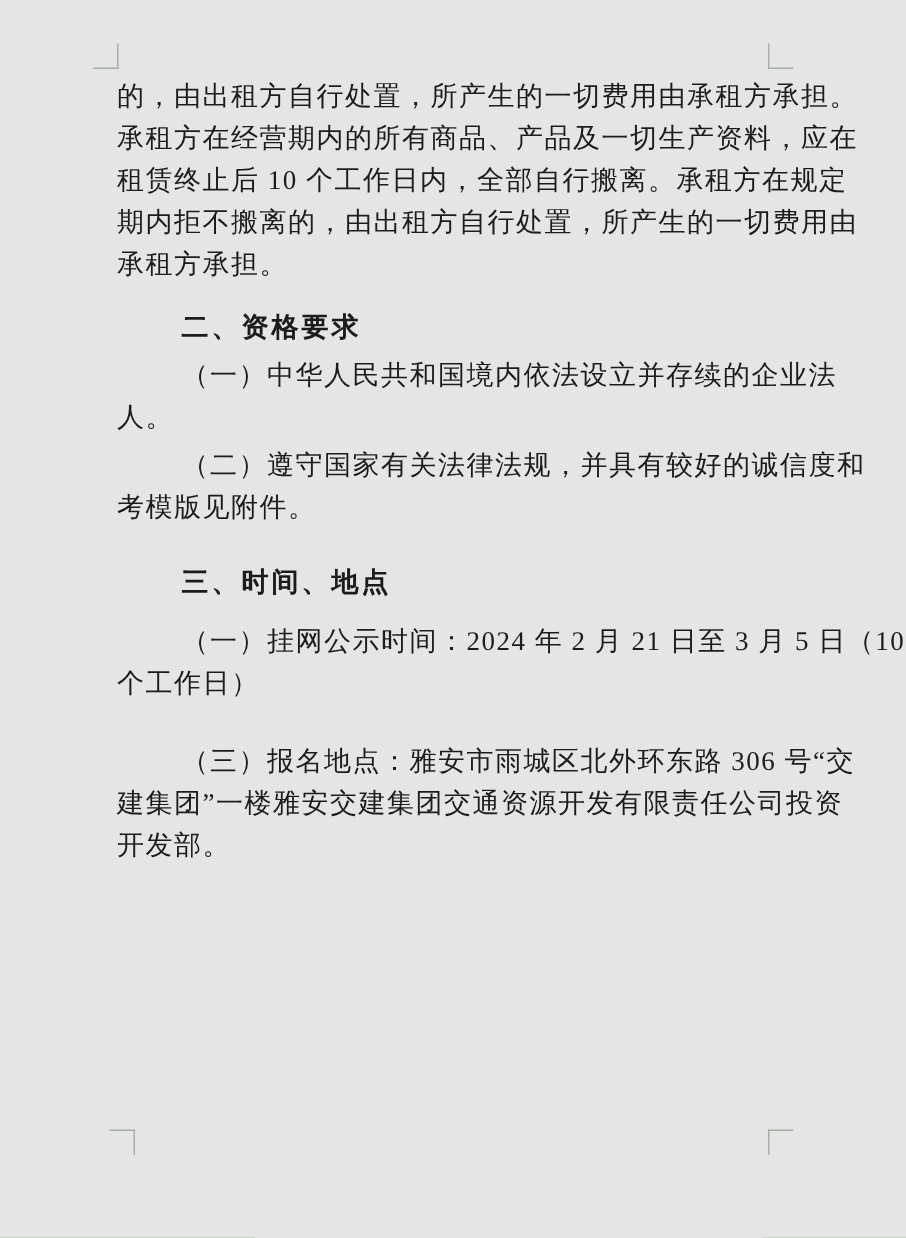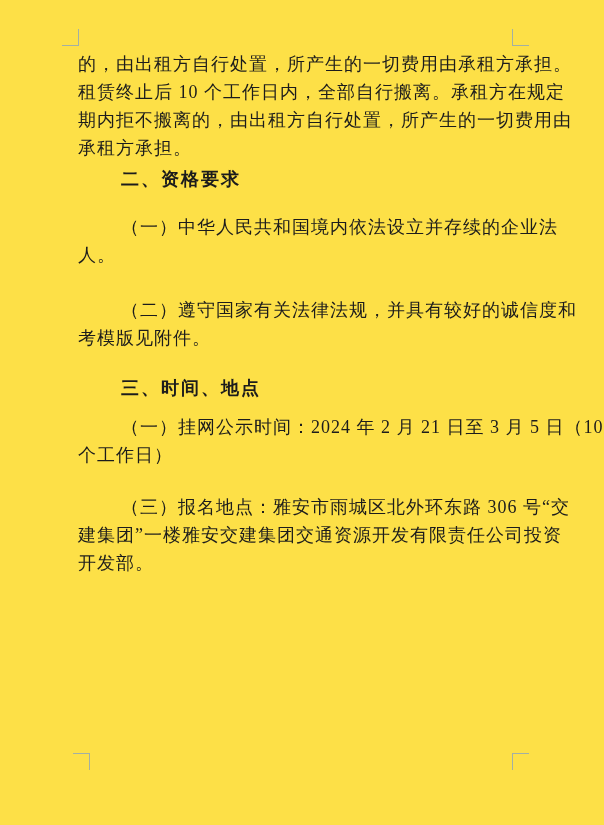--- a/index.html
+++ b/index.html
@@ -16,23 +16,23 @@
     font-family: "Liberation Serif", "DejaVu Serif", serif;
     color: #1c1c1c;
   }
   .text-block {
     position: absolute;
     left: 78px;
     top: 50px;
     width: 436px;
   }
   .para { margin: 0; padding: 0; }
-  .para-2 { margin-top: 3px; }   
-  .para-3 { margin-top: 20px; }
-  .para-4 { margin-top: 27px; }
+  .para-2 { margin-top: 14px; }   
+  .para-3 { margin-top: 4px; }
+  .para-4 { margin-top: 4px; }
   .para-5 { margin-top: 22px; }   
   .para-6 { margin-top: 11px; }
   .para-7 { margin-top: 6px; }
   .para-8 { margin-top: 24px; }
   .doc-line {
     height: 28px;
     line-height: 28px;
     font-size: 18px;
     letter-spacing: 1px;
     white-space: nowrap;
@@ -49,29 +49,30 @@
   
   .crop { position: absolute; width: 16px; height: 16px; }
   .crop-tl { left: 62px;  top: 29px;  border-right: 1px solid; border-bottom: 1px solid; }
   .crop-tr { left: 512px; top: 29px;  border-left: 1px solid;  border-bottom: 1px solid; }
   .crop-bl { left: 73px;  top: 753px; border-right: 1px solid; border-top: 1px solid; }
   .crop-br { left: 512px; top: 753px; border-left: 1px solid;  border-top: 1px solid; }
 </style>
 </head>
 <body>
 
-<div class="page" style="background: #fde047;">
+<div class="page" style="background: #e5e5e5;">
   <div class="crop crop-tl" style="border-color: rgb(163, 176, 163);"></div>
   <div class="crop crop-tr" style="border-color: rgb(163, 176, 163);"></div>
   <div class="crop crop-bl" style="border-color: rgb(163, 176, 163);"></div>
   <div class="crop crop-br" style="border-color: rgb(163, 176, 163);"></div>
 
   <div class="text-block" id="text-block" style="color: rgb(28, 28, 28);">
       <div class="para para-0">
         <div class="doc-line">的，由出租方自行处置，所产生的一切费用由承租方承担。</div>
+        <div class="doc-line">承租方在经营期内的所有商品、产品及一切生产资料，应在</div>
         <div class="doc-line">租赁终止后 10 个工作日内，全部自行搬离。承租方在规定</div>
         <div class="doc-line">期内拒不搬离的，由出租方自行处置，所产生的一切费用由</div>
         <div class="doc-line">承租方承担。</div>
       </div>
       <div class="para para-2">
         <div class="doc-line indent-normal line-heading">二、资格要求</div>
       </div>
       <div class="para para-3">
         <div class="doc-line indent-normal">（一）中华人民共和国境内依法设立并存续的企业法</div>
         <div class="doc-line">人。</div>

